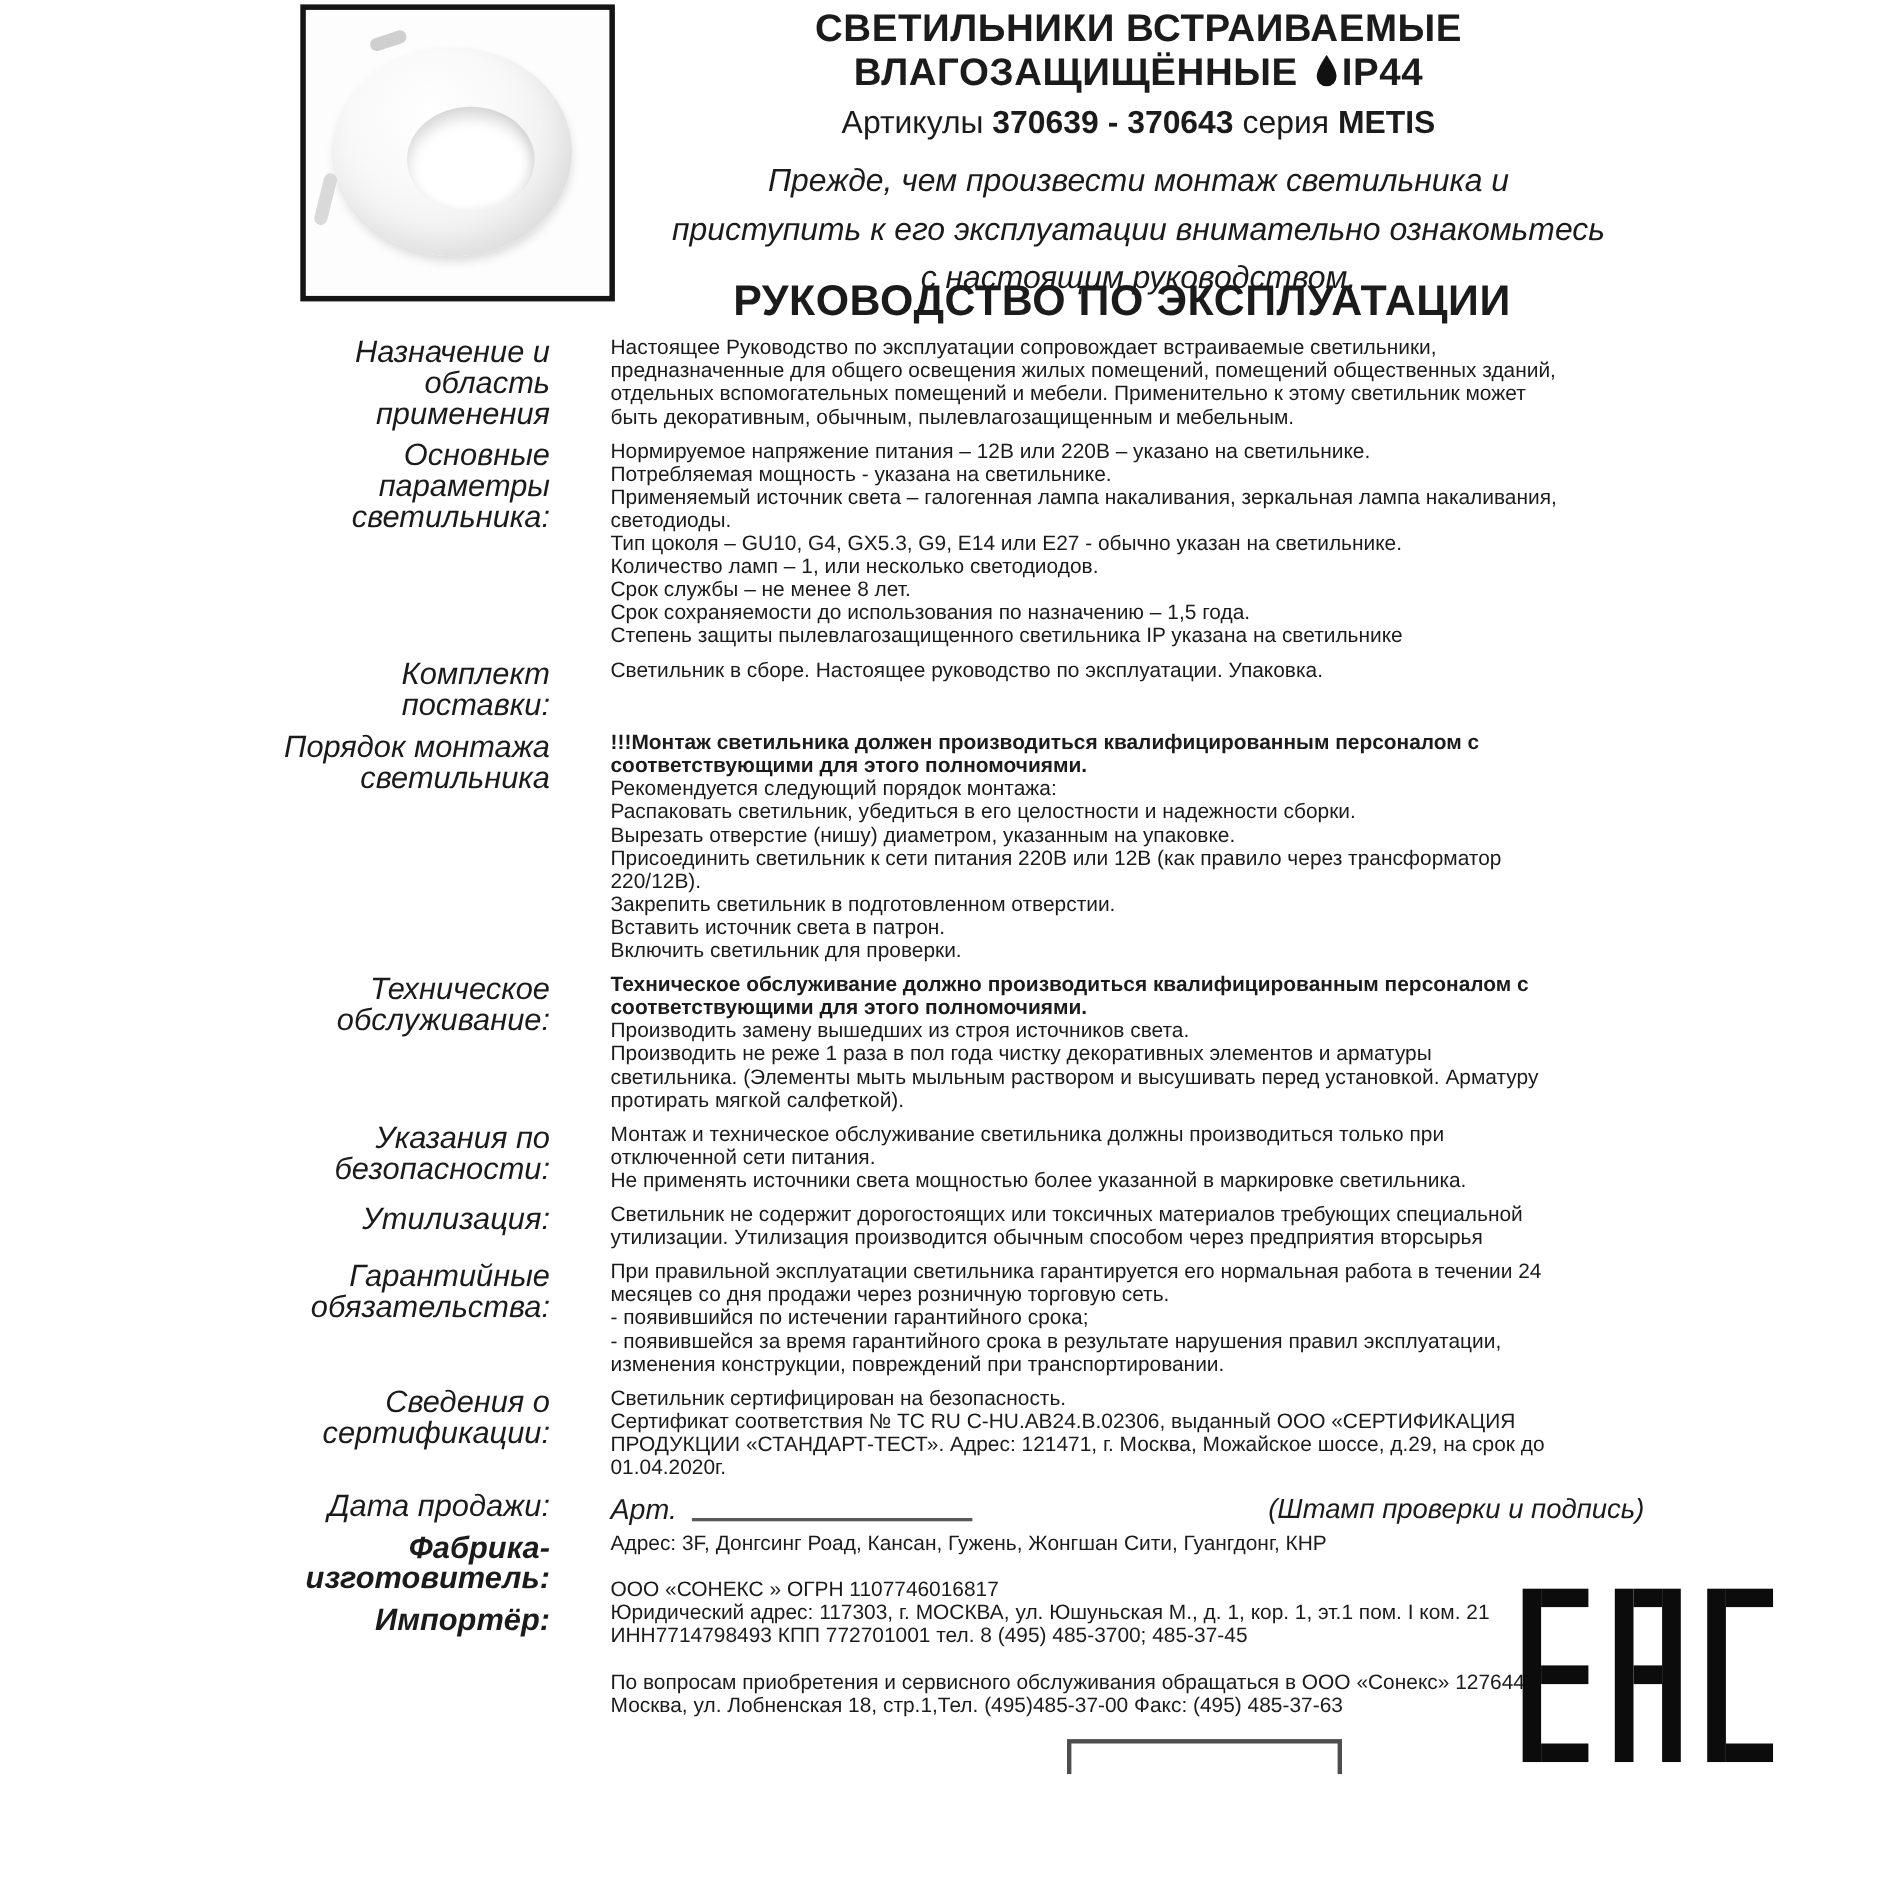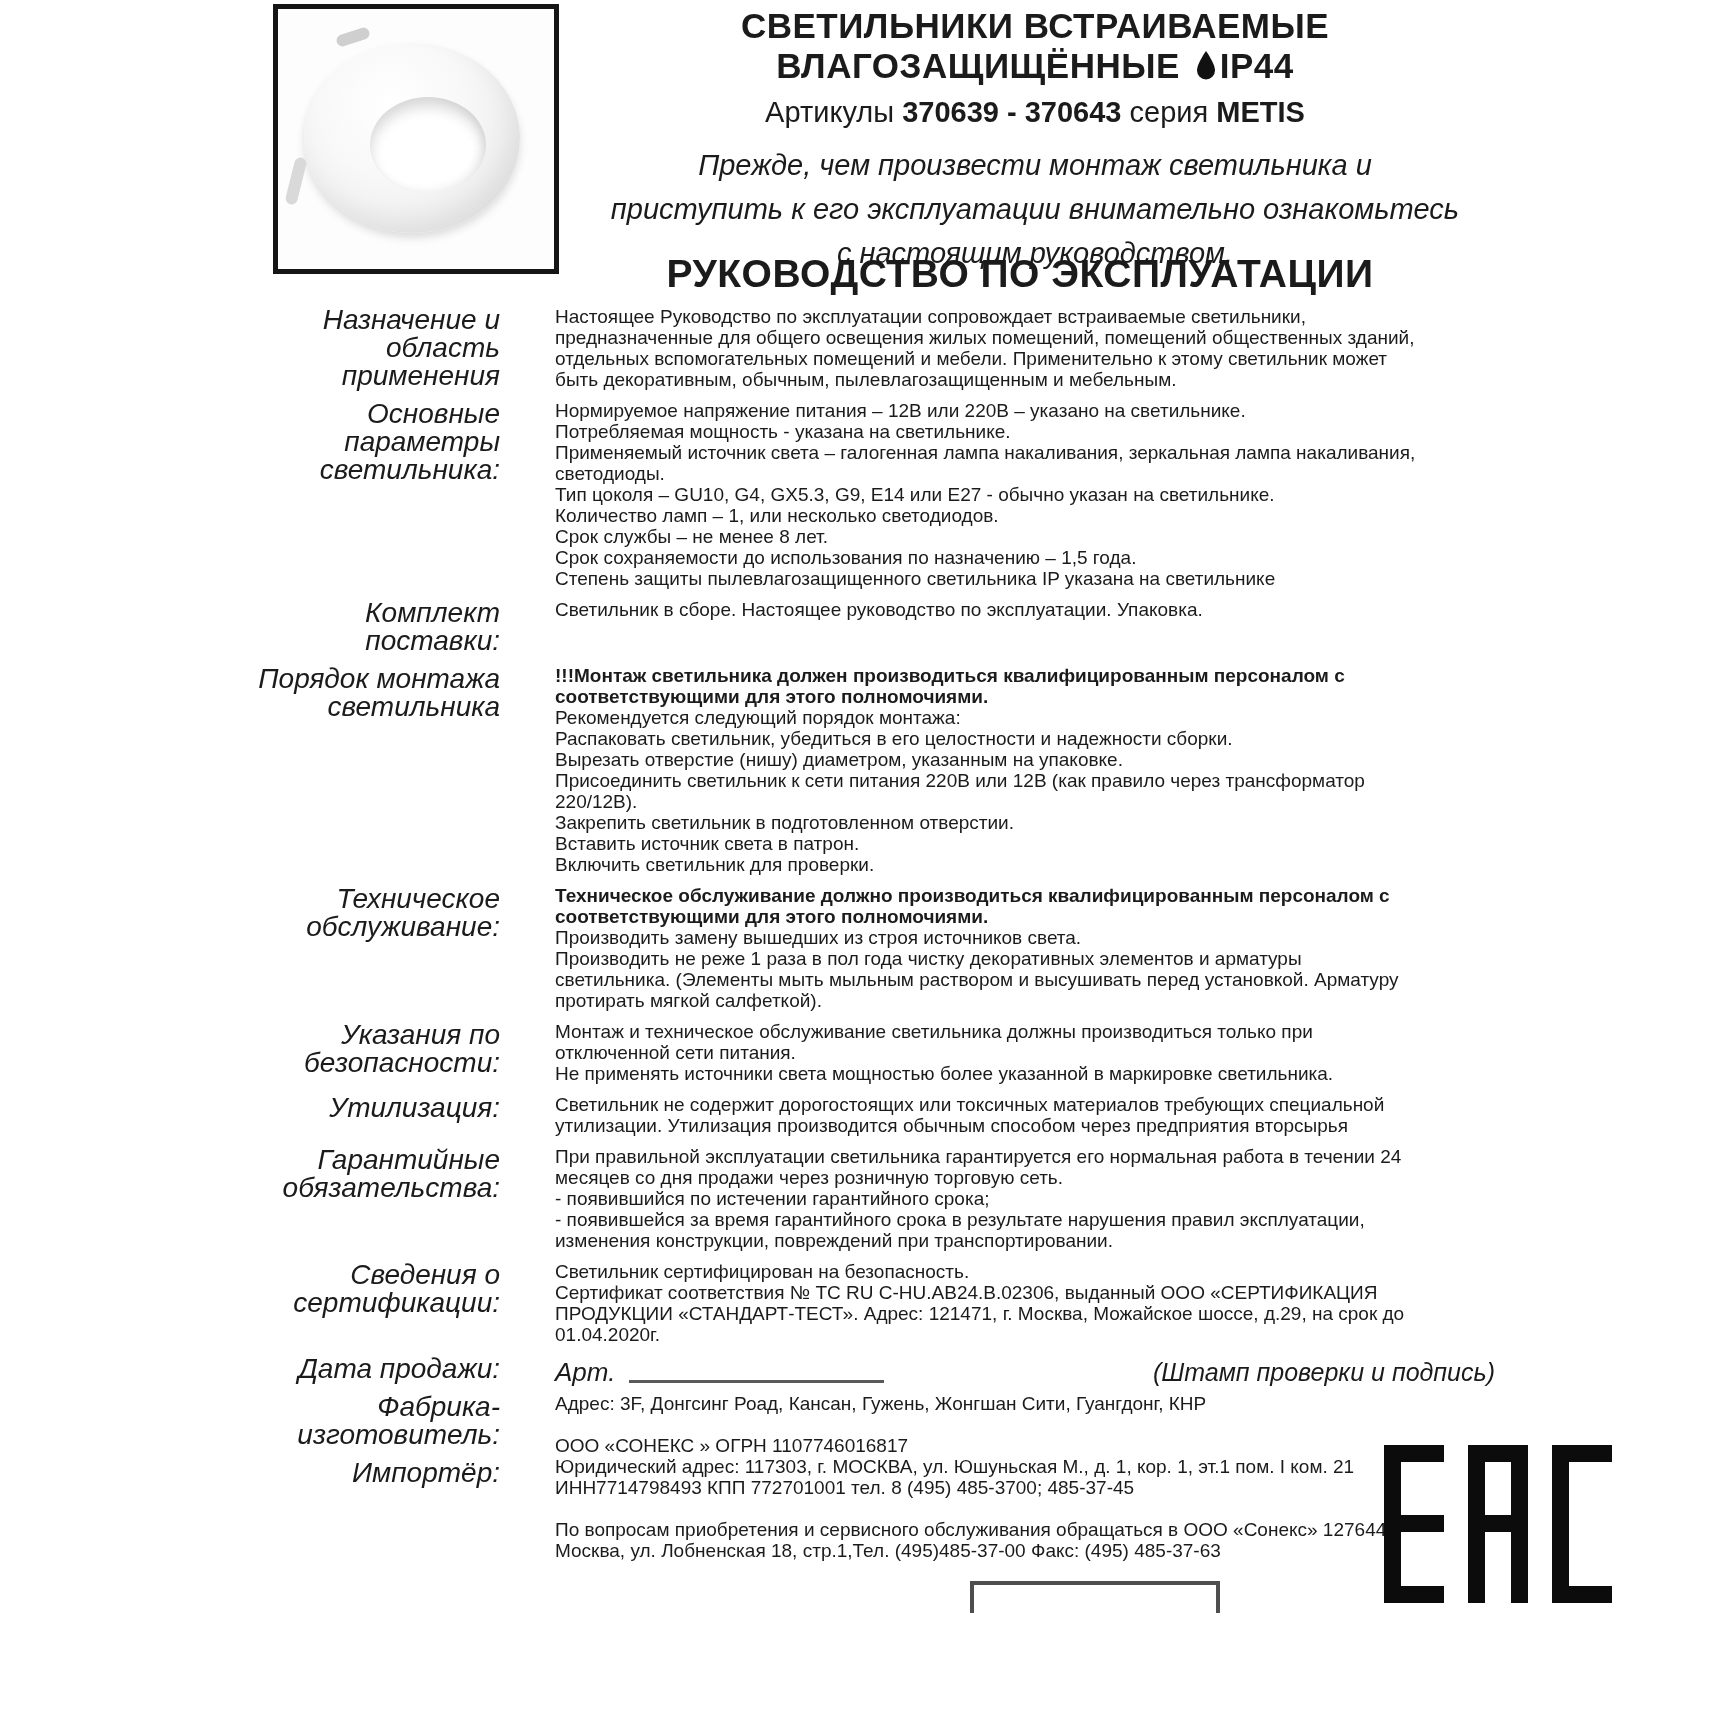--- a/index.html
+++ b/index.html
@@ -53,21 +53,21 @@
   }
   .body{width:865px;font-size:19px;line-height:21px;}
   .body p{margin:0;}
   .body p.bold{font-weight:bold;}
   .body .gap{height:21px;}
   
   .sale .body{width:940px;display:flex;align-items:flex-end;}
   .art-label{font-style:italic;font-size:26px;}
   .art-line{display:inline-block;width:255px;border-bottom:3px solid #5a5a5a;height:22px;margin-left:14px;}
   .stamp-note{margin-left:auto;font-style:italic;font-size:25px;}
-  .label-stack div{margin-bottom:10px;}
+  .label-stack div{margin-bottom:10px;font-weight:bold;}
   
   .footer{display:flex;align-items:flex-end;margin-top:20px;}
   .flabel{margin-left:585px;font-style:italic;font-size:27px;}
   .date-box{margin-left:118px;width:242px;height:88px;border:4px solid #4e4e4e;background:#fff;}
   .eac{position:absolute;right:108px;bottom:6px;}
 </style>
 </head>
 <body>
 
 <div class="page">

